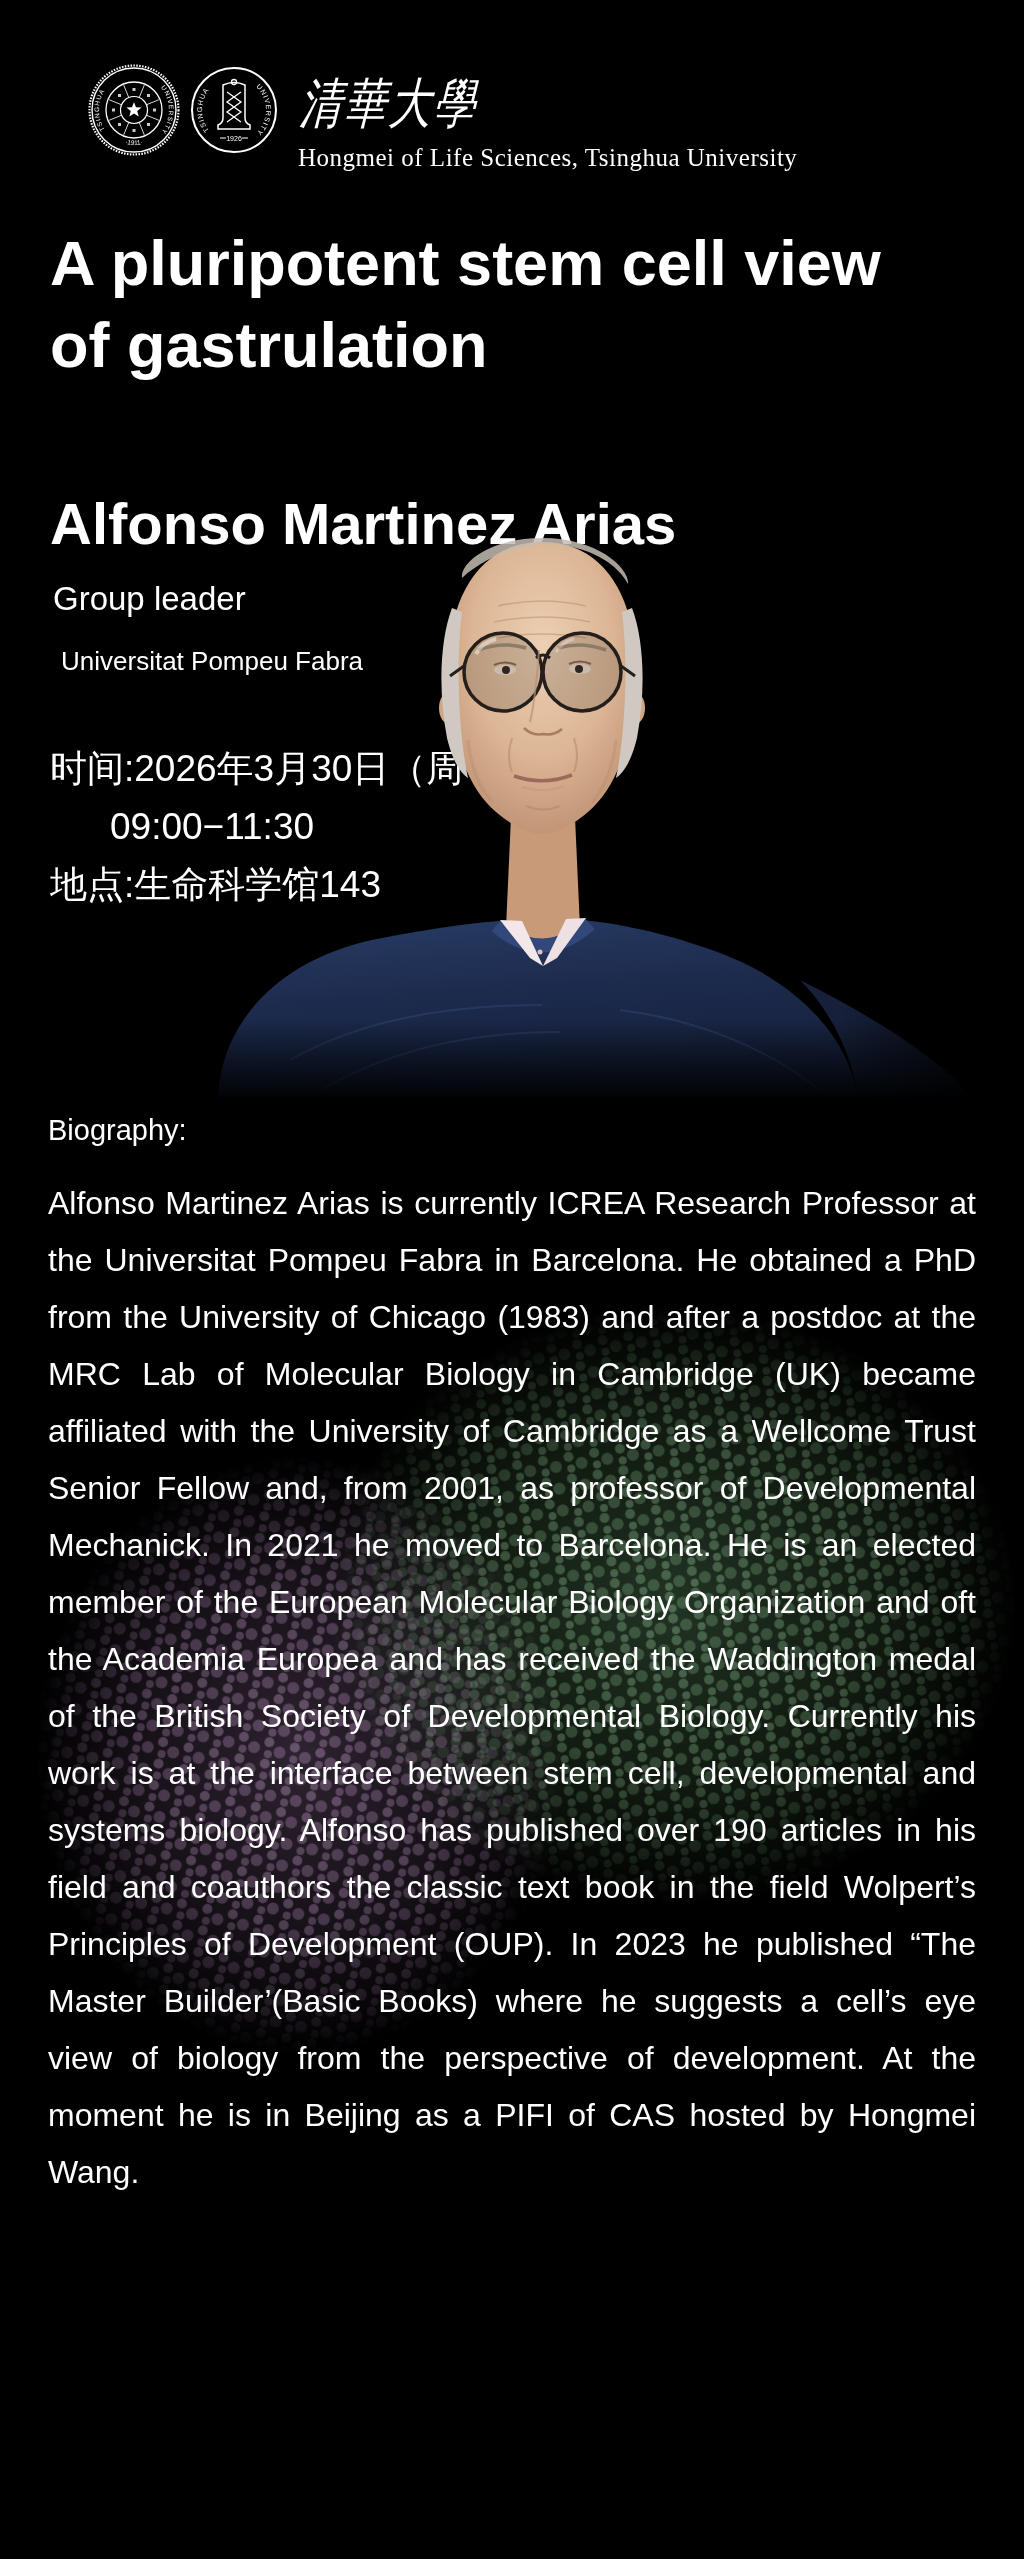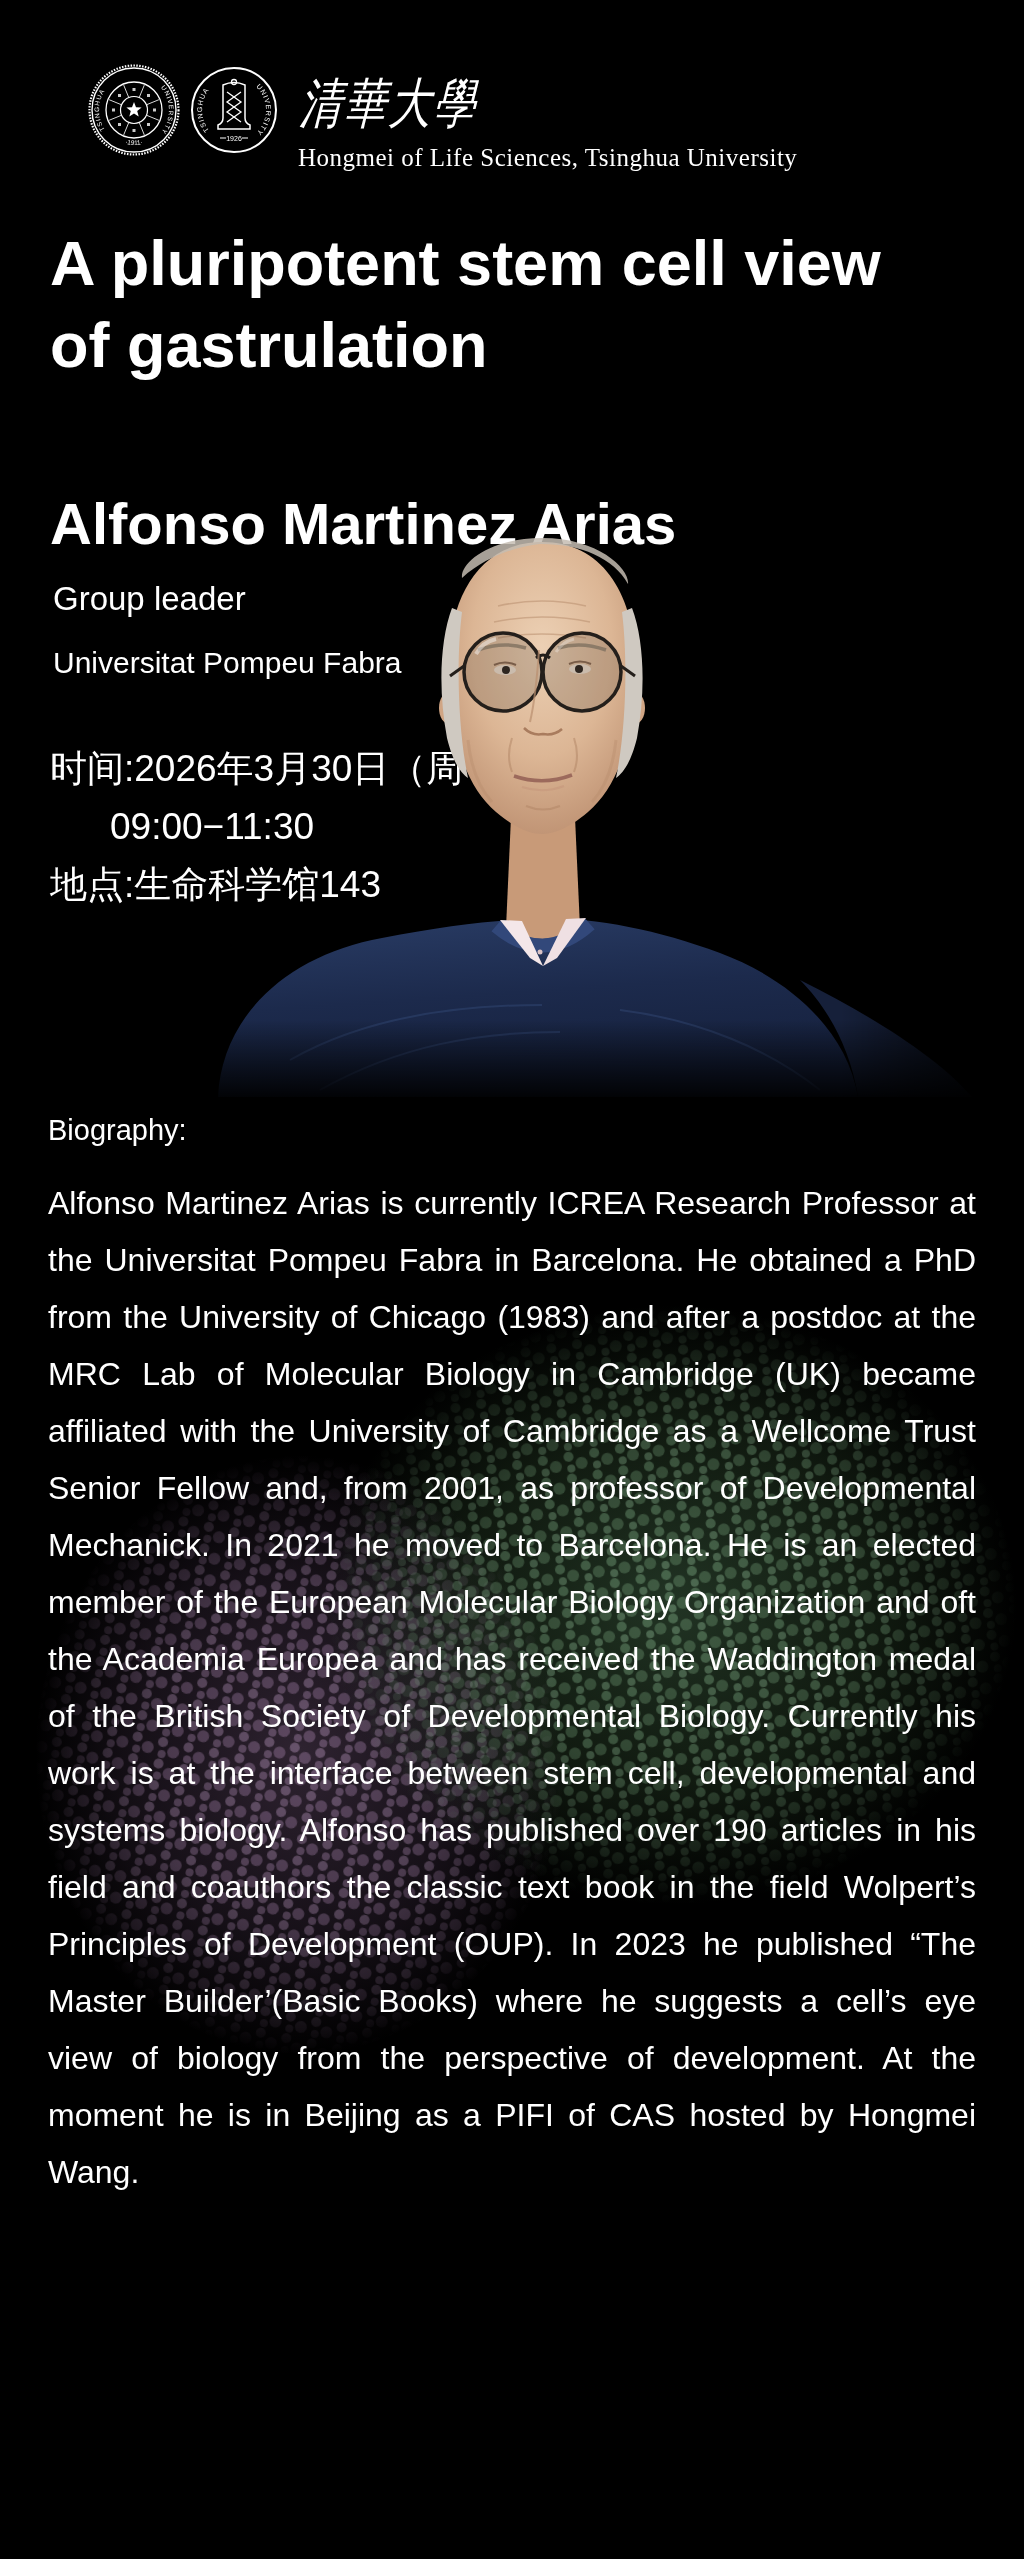--- a/index.html
+++ b/index.html
@@ -15,21 +15,21 @@
   .calligraphy{display:inline-block;font-size:54px;font-style:italic;letter-spacing:3px;
                transform:scaleX(.78) skewX(-4deg);transform-origin:left bottom;}
   .school-cn{font-size:47px;letter-spacing:2px;}
   .en-line{margin-top:3px;font-family:"Liberation Serif","DejaVu Serif",serif;
            font-size:25px;letter-spacing:.5px;}
 
   
   .title{position:absolute;left:50px;top:222px;width:900px;font-size:63px;font-weight:700;line-height:82px;}
   .speaker-name{position:absolute;left:50px;top:482px;font-size:58px;font-weight:700;white-space:nowrap;margin-top:8px;}
   .speaker-role{position:absolute;left:53px;top:580px;font-size:33px;text-align:right;}
-  .speaker-aff{position:absolute;left:53px;top:646px;font-size:30px;}
+  .speaker-aff{position:absolute;left:61px;top:646px;font-size:26px;}
 
   
   .event{position:absolute;left:50px;top:740px;font-size:37px;line-height:58px;white-space:nowrap;}
   .event .indent{padding-left:60px;}
 
   
   .photo{position:absolute;left:200px;top:500px;width:820px;height:605px;z-index:2;}
 
   
   .organoid{position:absolute;left:0;top:1230px;width:1024px;height:870px;z-index:0;}

